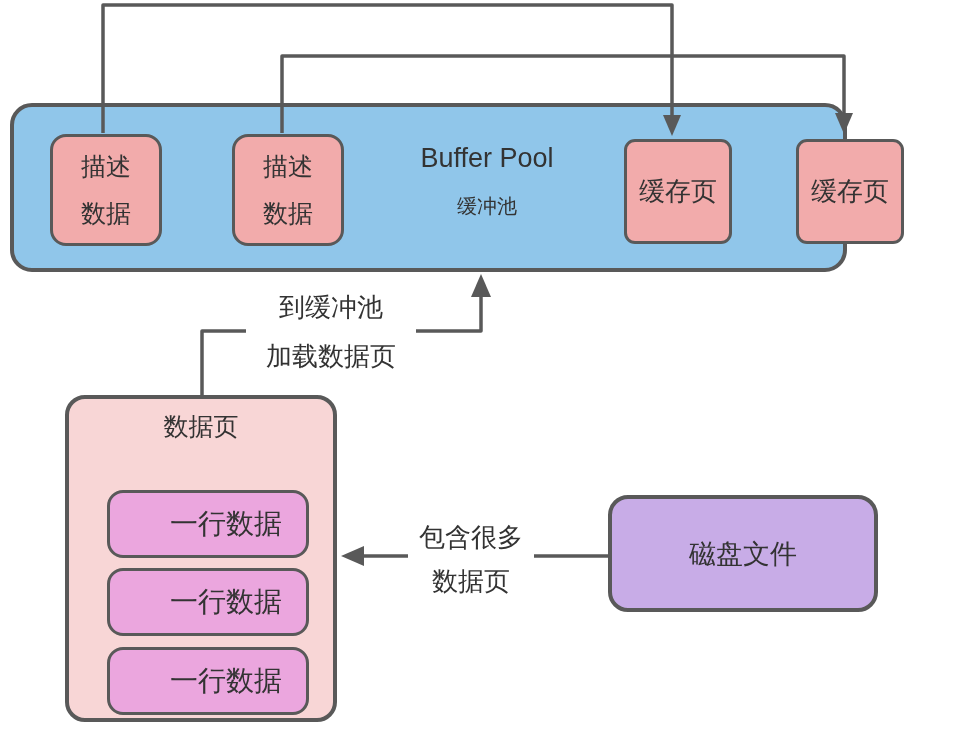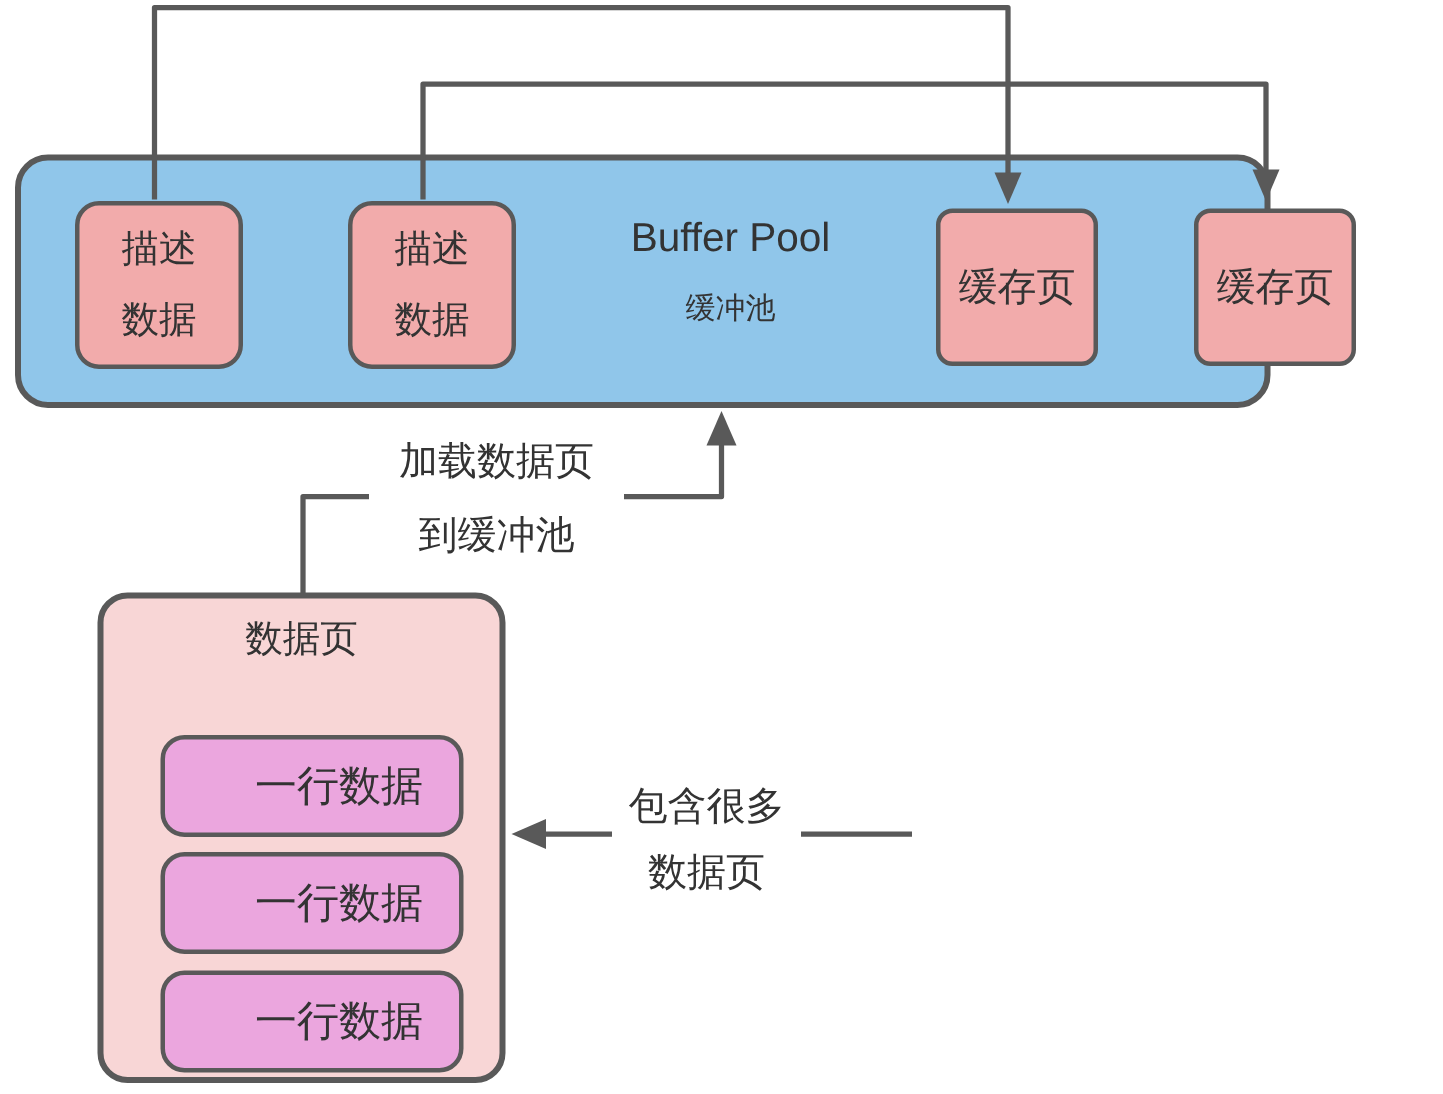--- a/index.html
+++ b/index.html
@@ -215,23 +215,26 @@
       <span>一行数据</span>
     </div>
     <div class="row row-2">
       <span>一行数据</span>
     </div>
     <div class="row row-3">
       <span>一行数据</span>
     </div>
   </div>
 
+  <div class="disk">
+    <span>磁盘文件</span>
+  </div>
 
   <div class="arrow-label label-load">
+    <span>到缓冲池</span>
     <span>加载数据页</span>
-    <span>到缓冲池</span>
   </div>
   <div class="arrow-label label-contain">
     <span>包含很多</span>
     <span>数据页</span>
   </div>
 
 </div>
 
 </body></html>

